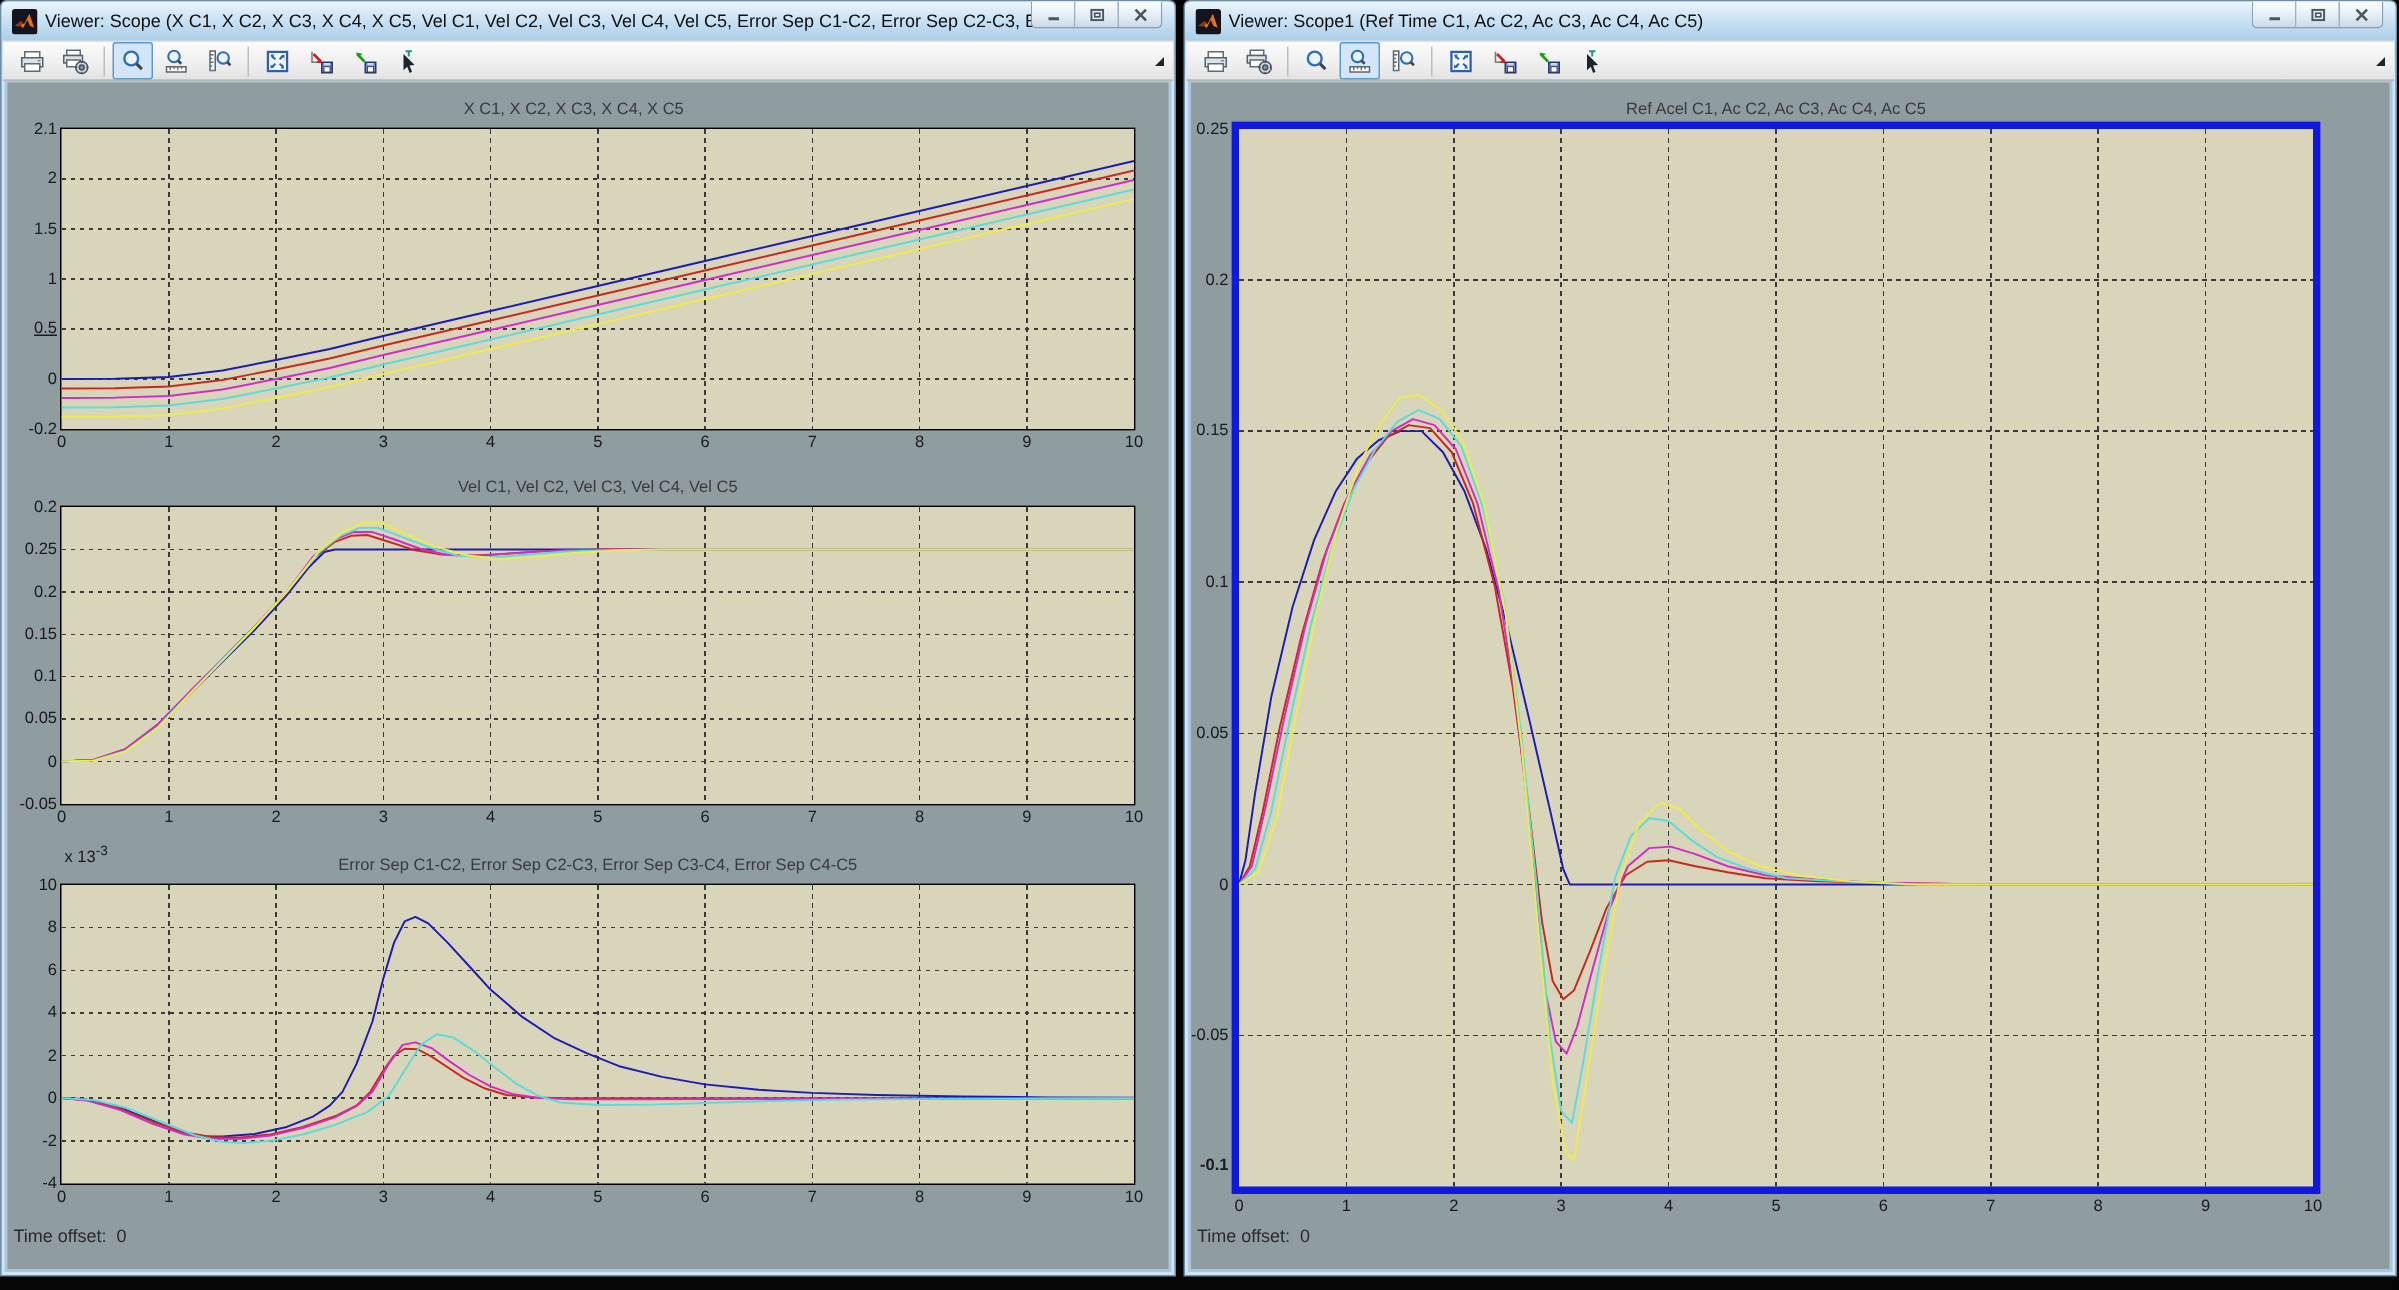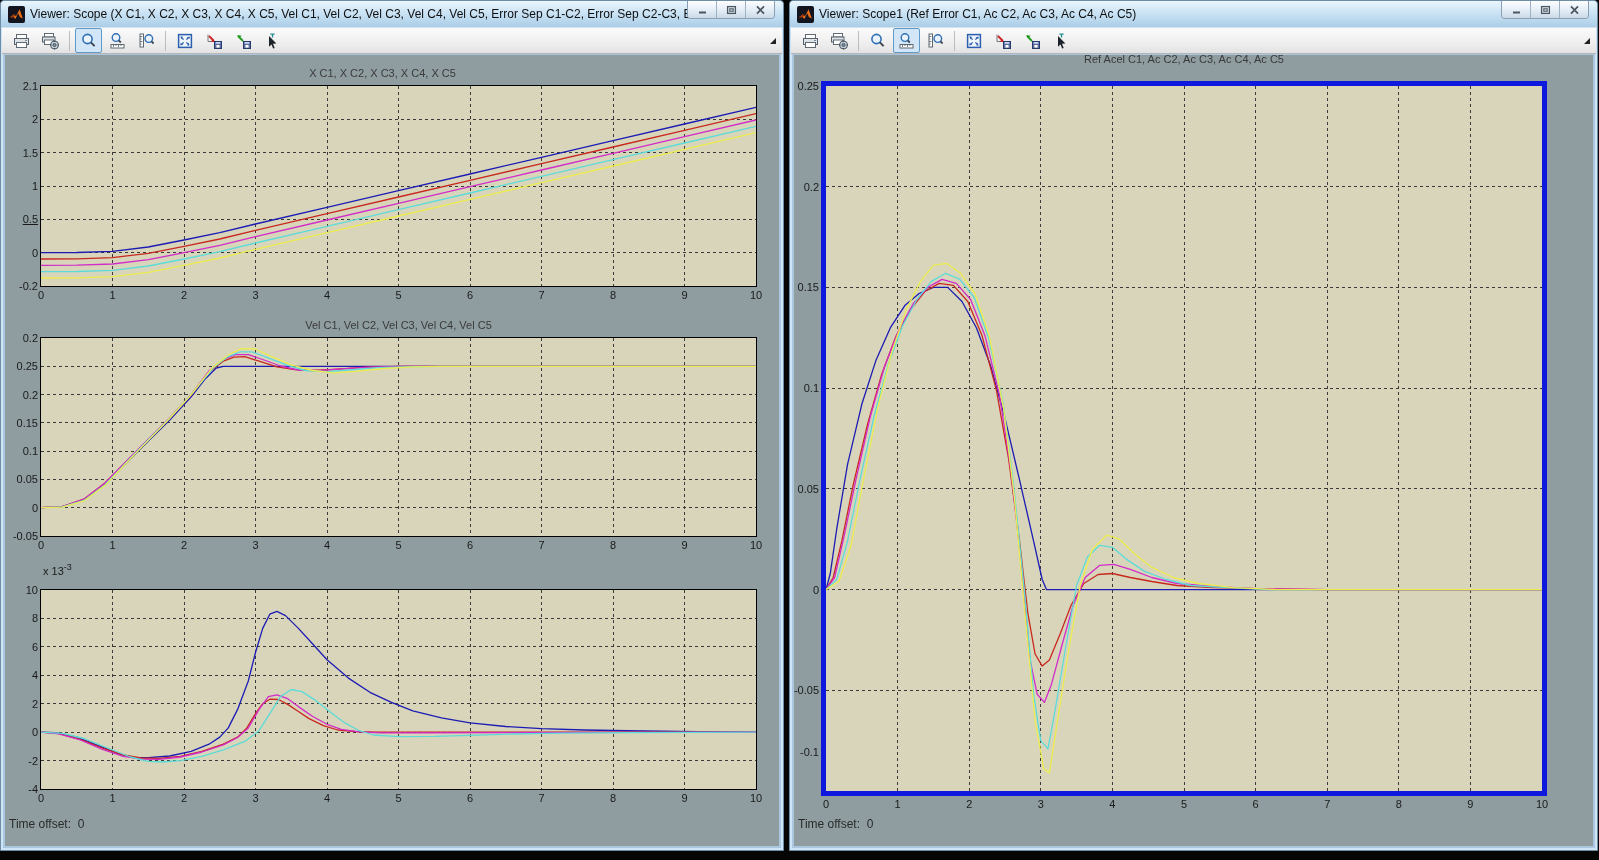--- a/index.html
+++ b/index.html
@@ -304,20 +304,21 @@
         <line x1="0" y1="85.28571428571429" x2="715" y2="85.28571428571429" stroke="#3a3a3a" stroke-width="1" stroke-dasharray="3,3" shape-rendering="crispEdges"></line>
         <line x1="0" y1="113.71428571428572" x2="715" y2="113.71428571428572" stroke="#3a3a3a" stroke-width="1" stroke-dasharray="3,3" shape-rendering="crispEdges"></line>
         <line x1="0" y1="142.14285714285714" x2="715" y2="142.14285714285714" stroke="#3a3a3a" stroke-width="1" stroke-dasharray="3,3" shape-rendering="crispEdges"></line>
         <line x1="0" y1="170.57142857142858" x2="715" y2="170.57142857142858" stroke="#3a3a3a" stroke-width="1" stroke-dasharray="3,3" shape-rendering="crispEdges"></line>
         <polyline points="0.0,142.1 14.3,142.7 35.8,147.1 57.2,155.6 78.7,164.2 93.0,167.4 107.3,167.7 128.7,166.0 150.2,161.3 168.0,154.2 178.8,147.1 187.3,137.9 196.6,119.4 207.3,91.0 214.5,62.5 221.7,38.4 228.8,24.2 235.9,21.3 244.5,25.6 257.4,38.4 271.7,54.0 286.0,69.7 307.4,88.1 328.9,102.3 350.4,112.3 371.8,120.8 400.4,127.9 429.0,132.9 464.8,136.5 500.5,138.6 543.4,140.0 600.6,141.0 657.8,141.6 715.0,141.9" fill="none" stroke="#1c1cb4" stroke-width="1.3" stroke-linejoin="round"></polyline>
         <polyline points="0.0,142.1 17.9,143.6 39.3,149.3 60.8,157.8 82.2,164.9 100.1,168.0 118.0,168.4 139.4,166.3 160.9,161.3 182.3,154.2 196.6,147.1 205.9,137.9 214.5,123.7 221.7,113.7 228.8,109.2 237.4,109.5 246.7,114.4 257.4,121.5 268.1,128.6 282.4,135.7 296.7,140.0 314.6,141.7 336.1,142.1 715.0,142.1" fill="none" stroke="#c8281e" stroke-width="1.3" stroke-linejoin="round"></polyline>
         <polyline points="0.0,142.1 17.9,143.8 39.3,150.0 60.8,159.2 82.2,166.3 100.1,169.2 118.0,169.4 139.4,167.0 160.9,162.0 182.3,154.9 196.6,147.5 207.3,137.9 218.1,119.4 227.4,106.6 235.9,104.9 246.7,108.7 257.4,116.6 271.7,126.5 286.0,134.3 300.3,139.3 318.2,141.9 339.6,142.9 371.8,142.9 715.0,142.1" fill="none" stroke="#d22cc8" stroke-width="1.3" stroke-linejoin="round"></polyline>
         <polyline points="0.0,142.1 21.4,143.3 42.9,148.5 67.9,158.5 89.4,167.0 107.3,171.3 121.5,172.0 139.4,170.6 160.9,166.3 182.3,159.9 203.8,151.4 218.1,140.7 228.8,123.7 239.5,106.6 250.2,99.5 261.0,101.6 275.3,110.9 289.6,122.2 303.9,132.9 318.2,140.7 332.5,145.0 357.5,146.7 393.3,146.4 429.0,145.3 471.9,144.0 521.9,143.1 586.3,142.6 715.0,142.1" fill="none" stroke="#5cdcd8" stroke-width="1.3" stroke-linejoin="round"></polyline>
       </svg>
     </div>
+    <div class="plot-title" style="left: 40px; top: 570px; width: 715px;">Error Sep C1-C2, Error Sep C2-C3, Error Sep C3-C4, Error Sep C4-C5</div>
     <div class="axis-label y-label" style="left: 3px; top: 583px;">10</div>
     <div class="axis-label y-label" style="left: 3px; top: 611.429px;">8</div>
     <div class="axis-label y-label" style="left: 3px; top: 639.857px;">6</div>
     <div class="axis-label y-label" style="left: 3px; top: 668.286px;">4</div>
     <div class="axis-label y-label" style="left: 3px; top: 696.714px;">2</div>
     <div class="axis-label y-label" style="left: 3px; top: 725.143px;">0</div>
     <div class="axis-label y-label" style="left: 3px; top: 753.571px;">-2</div>
     <div class="axis-label y-label" style="left: 3px; top: 782px;">-4</div>
     <div class="axis-label x-label" style="left: 40px; top: 791px;">0</div>
     <div class="axis-label x-label" style="left: 111.5px; top: 791px;">1</div>
@@ -335,21 +336,21 @@
 
 <div class="window" id="win1">
   <div class="titlebar">
     <span class="win-icon glyph">
         <svg width="17" height="17" viewBox="0 0 17 17">
           <rect width="17" height="17" rx="2" fill="#14141f"></rect>
           <path d="M2 11.2l4-3 2 2 3.6-7 3.2 9.3-2.8-1.2-1.8-4-2.8 5.6-2-2z" fill="#e8701a"></path>
           <path d="M2 11.2l4-3 1.4 1.4-2.8 2.2z" fill="#92330c"></path>
         </svg>
       </span>
-    <span class="title-text">Viewer: Scope1 (Ref Error C1, Ac C2, Ac C3, Ac C4, Ac C5)</span>
+    <span class="title-text">Viewer: Scope1 (Ref Time C1, Ac C2, Ac C3, Ac C4, Ac C5)</span>
     <span class="win-controls">
         <span class="win-btn">
           <span class="glyph">
             <svg width="11" height="10" viewBox="0 0 11 10">
               <rect x="2" y="6.5" width="7" height="2" fill="#4a5660"></rect>
             </svg>
           </span>
         </span>
         <span class="win-btn">
           <span class="glyph">
@@ -484,29 +485,29 @@
         <line x1="0" y1="402.8571428571428" x2="716" y2="402.8571428571428" stroke="#3a3a3a" stroke-width="1" stroke-dasharray="3,3" shape-rendering="crispEdges"></line>
         <line x1="0" y1="503.57142857142856" x2="716" y2="503.57142857142856" stroke="#3a3a3a" stroke-width="1" stroke-dasharray="3,3" shape-rendering="crispEdges"></line>
         <line x1="0" y1="604.2857142857142" x2="716" y2="604.2857142857142" stroke="#3a3a3a" stroke-width="1" stroke-dasharray="3,3" shape-rendering="crispEdges"></line>
         <polyline points="0.0,503.6 4.3,487.5 10.7,443.1 21.5,378.7 35.8,318.3 50.1,273.9 64.4,241.7 78.8,219.6 93.1,207.5 107.4,201.4 121.7,201.4 136.0,215.5 150.4,241.7 164.7,280.0 179.0,332.4 193.3,392.8 207.6,455.2 216.2,493.5 220.5,503.6 716.0,503.6" fill="none" stroke="#1c1cb4" stroke-width="1.3" stroke-linejoin="round"></polyline>
         <polyline points="0.0,503.6 7.2,491.5 15.8,455.2 27.2,398.8 41.5,338.4 55.8,288.0 70.2,249.8 84.5,223.6 98.8,205.5 113.1,197.4 127.4,199.4 141.8,215.5 156.1,249.8 170.4,304.2 182.6,372.6 193.3,453.2 201.9,527.7 209.1,568.0 216.2,580.1 223.4,574.1 234.1,547.9 244.9,519.7 257.8,497.5 272.1,488.5 286.4,487.5 304.3,491.5 325.8,495.5 350.8,499.5 386.6,501.6 429.6,502.6 501.2,503.6 716.0,503.6" fill="none" stroke="#c8281e" stroke-width="1.3" stroke-linejoin="round"></polyline>
         <polyline points="0.0,503.6 8.6,491.5 17.9,451.2 30.1,392.8 44.4,330.3 58.7,280.0 73.0,243.7 87.4,217.5 101.7,201.4 116.0,193.4 130.3,197.4 144.6,213.5 159.0,249.8 173.3,308.2 184.7,382.7 194.8,473.4 204.1,574.1 211.2,608.3 218.4,616.4 225.5,598.2 236.3,558.0 247.0,519.7 259.2,491.5 273.5,479.4 287.8,478.4 304.3,483.4 325.8,491.5 350.8,497.5 386.6,500.5 429.6,502.6 501.2,503.6 716.0,503.6" fill="none" stroke="#d22cc8" stroke-width="1.3" stroke-linejoin="round"></polyline>
         <polyline points="0.0,503.6 10.7,493.5 21.5,455.2 33.7,394.8 48.0,330.3 62.3,278.0 76.6,239.7 90.9,213.5 105.3,195.4 119.6,187.3 133.9,193.4 148.2,211.5 162.5,251.8 176.9,316.2 187.6,398.8 198.3,503.6 207.6,608.3 214.8,654.6 222.0,662.7 229.1,624.4 239.9,560.0 250.6,499.5 261.3,471.3 273.5,459.3 286.4,461.3 300.7,473.4 318.6,485.4 340.1,493.5 365.2,499.5 401.0,501.6 443.9,503.6 716.0,503.6" fill="none" stroke="#5cdcd8" stroke-width="1.3" stroke-linejoin="round"></polyline>
         <polyline points="0.0,503.6 12.9,495.5 25.1,459.3 37.2,394.8 51.6,322.3 65.9,265.9 80.2,223.6 94.5,195.4 107.4,179.3 120.3,177.3 134.6,187.3 148.9,207.5 163.2,249.8 177.6,322.3 188.3,410.9 199.0,527.7 209.1,634.5 217.7,682.8 223.4,686.9 230.6,640.5 242.0,568.0 254.2,499.5 266.4,463.3 280.7,449.2 293.6,453.2 307.9,467.3 325.8,481.4 347.3,491.5 372.3,497.5 408.1,501.6 451.1,503.6 716.0,503.6" fill="none" stroke="#ecec4e" stroke-width="1.3" stroke-linejoin="round"></polyline>
       </svg>
     </div>
-    <div class="plot-title" style="left: 36px; top: 52px; width: 716px;">Ref Acel C1, Ac C2, Ac C3, Ac C4, Ac C5</div>
+    <div class="plot-title" style="left: 36px; top: 66px; width: 716px;">Ref Acel C1, Ac C2, Ac C3, Ac C4, Ac C5</div>
     <div class="axis-label y-label" style="left: -5px; top: 79px;">0.25</div>
     <div class="axis-label y-label" style="left: -5px; top: 179.714px;">0.2</div>
     <div class="axis-label y-label" style="left: -5px; top: 280.429px;">0.15</div>
     <div class="axis-label y-label" style="left: -5px; top: 381.143px;">0.1</div>
     <div class="axis-label y-label" style="left: -5px; top: 481.857px;">0.05</div>
     <div class="axis-label y-label" style="left: -5px; top: 582.571px;">0</div>
     <div class="axis-label y-label" style="left: -5px; top: 683.286px;">-0.05</div>
-    <div class="axis-label y-label" style="left: -5px; top: 745px;">-0.1</div>
+    <div class="axis-label y-label" style="left: -5px; top: 770px; font-weight: bold;">-0.1</div>
     <div class="axis-label x-label" style="left: 36px; top: 797px;">0</div>
     <div class="axis-label x-label" style="left: 107.6px; top: 797px;">1</div>
     <div class="axis-label x-label" style="left: 179.2px; top: 797px;">2</div>
     <div class="axis-label x-label" style="left: 250.8px; top: 797px;">3</div>
     <div class="axis-label x-label" style="left: 322.4px; top: 797px;">4</div>
     <div class="axis-label x-label" style="left: 394px; top: 797px;">5</div>
     <div class="axis-label x-label" style="left: 465.6px; top: 797px;">6</div>
     <div class="axis-label x-label" style="left: 537.2px; top: 797px;">7</div>
     <div class="axis-label x-label" style="left: 608.8px; top: 797px;">8</div>
     <div class="axis-label x-label" style="left: 680.4px; top: 797px;">9</div>

